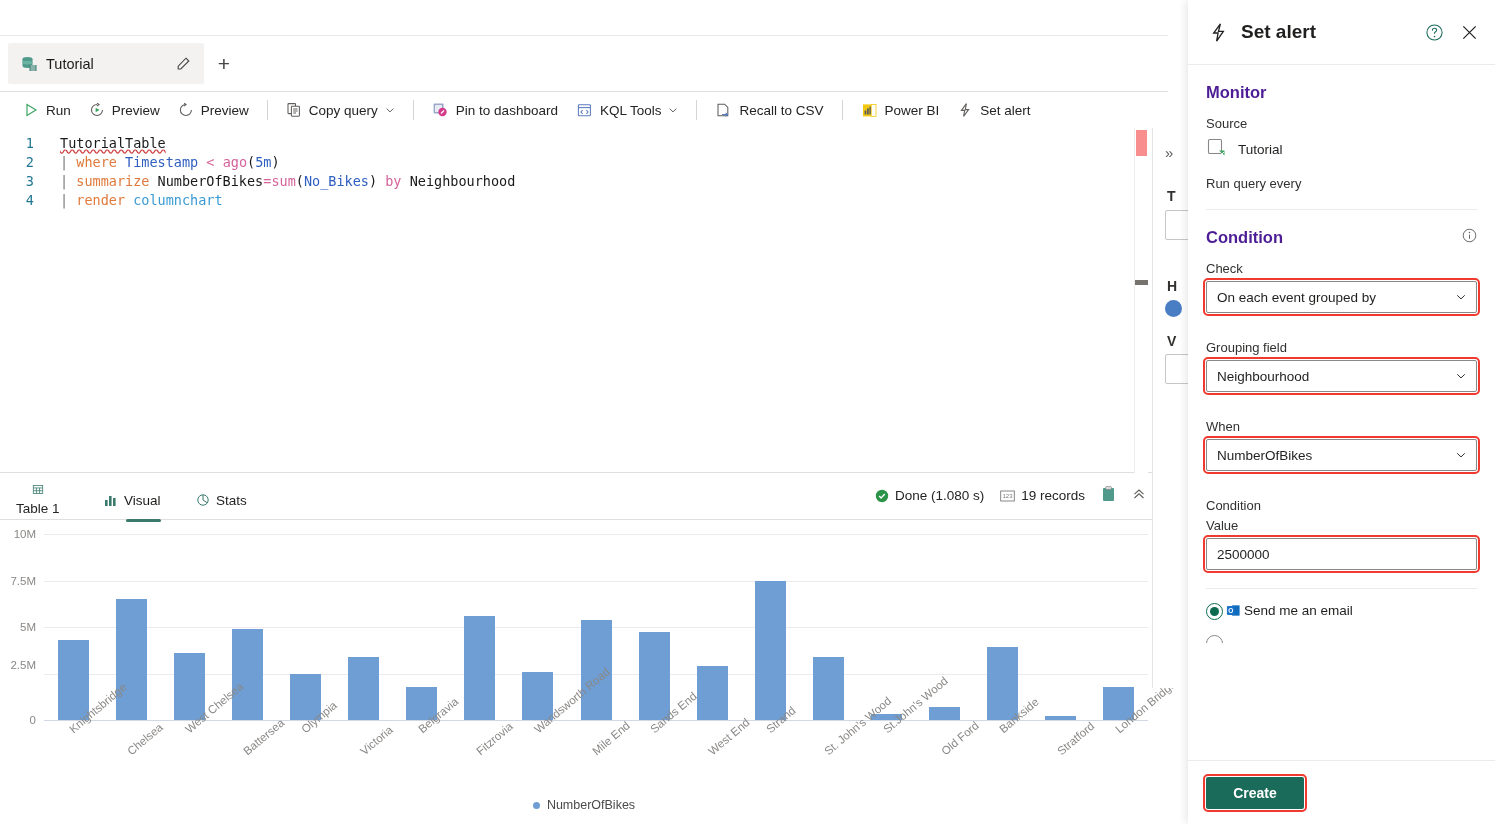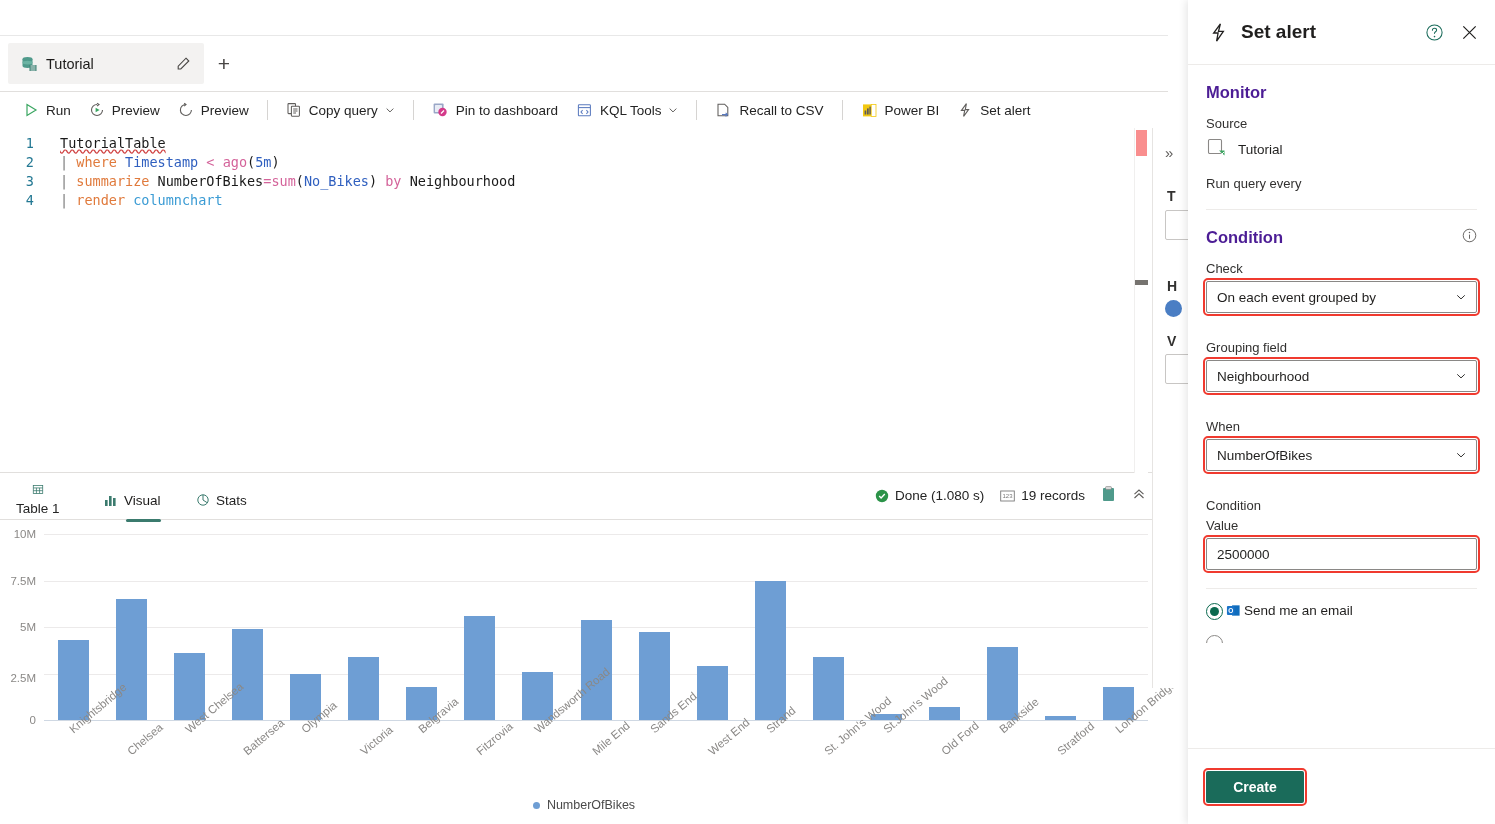--- a/index.html
+++ b/index.html
@@ -95,21 +95,21 @@
   .ctl { position:relative; height:32px; border:1px solid #8a8886; border-radius:2px; background:#fff; display:flex; align-items:center; padding:0 10px; font-size:13.5px; color:#201f1e; }
   .ctl .cv { flex:1; }
   .hl { outline:2.5px solid #f03a2f; outline-offset:1px; }
   .mb14 { margin-bottom:27px; }
   .divider { height:1px; background:#edebe9; margin:18px 0 0; }
   .radio-row { display:flex; align-items:flex-start; gap:3px; margin:14px 0 0; font-size:13.5px; color:#201f1e; }
   .radio { width:17px; height:17px; border-radius:50%; border:1.5px solid #0b6a4f; display:flex; align-items:center; justify-content:center; flex:none; }
   .radio i { width:9px; height:9px; border-radius:50%; background:#0b6a4f; display:block; }
   .radio.empty { border-color:#8a8886; }
   .src-row { display:flex; align-items:center; gap:10px; margin:6px 0 14px; font-size:13.5px; }
-  .ap-foot { position:absolute; left:0; bottom:0; width:307px; height:76px; border-top:1px solid #edebe9; background:#fff; display:flex; align-items:center; padding-left:18px; }
+  .ap-foot { position:absolute; left:0; bottom:0; width:307px; height:64px; border-top:1px solid #edebe9; background:#fff; display:flex; align-items:center; padding-left:18px; }
   .btn-create { background:#1a6b5a; color:#fff; font-size:14px; font-weight:600; height:32px; min-width:98px; border:none; border-radius:2px; display:flex; align-items:center; justify-content:center; font-family:"Liberation Sans", sans-serif; }
 </style>
 </head>
 <body>
 
 <div id="workspace">
 
   <div class="topstrip"></div>
 
   <div class="tabbar">
@@ -285,21 +285,21 @@
             </svg>
         </span>
       </div>
     </div>
 
     <div class="chart">
       <div class="plot" id="plot">
           <div class="gridline" style="top: 186px;"></div>
           <div class="ytick" style="top: 186px;">0</div>
           <div class="gridline" style="top: 139.5px;"></div>
-          <div class="ytick" style="top: 144px;">2.5M</div>
+          <div class="ytick" style="top: 131px;">2.5M</div>
           <div class="gridline" style="top: 93px;"></div>
           <div class="ytick" style="top: 93px;">5M</div>
           <div class="gridline" style="top: 46.5px;"></div>
           <div class="ytick" style="top: 46.5px;">7.5M</div>
           <div class="gridline" style="top: 0px;"></div>
           <div class="ytick" style="top: 0px;">10M</div>
           <div class="bar" title="Knightsbridge" style="left: 13.5526px; width: 31px; height: 79.98px; background: rgb(110, 158, 212);"></div>
           <div class="bar" title="Chelsea" style="left: 71.6579px; width: 31px; height: 120.9px; background: rgb(110, 158, 212);"></div>
           <div class="bar" title="West Chelsea" style="left: 129.763px; width: 31px; height: 66.96px; background: rgb(110, 158, 212);"></div>
           <div class="bar" title="Battersea" style="left: 187.868px; width: 31px; height: 91.14px; background: rgb(110, 158, 212);"></div>

